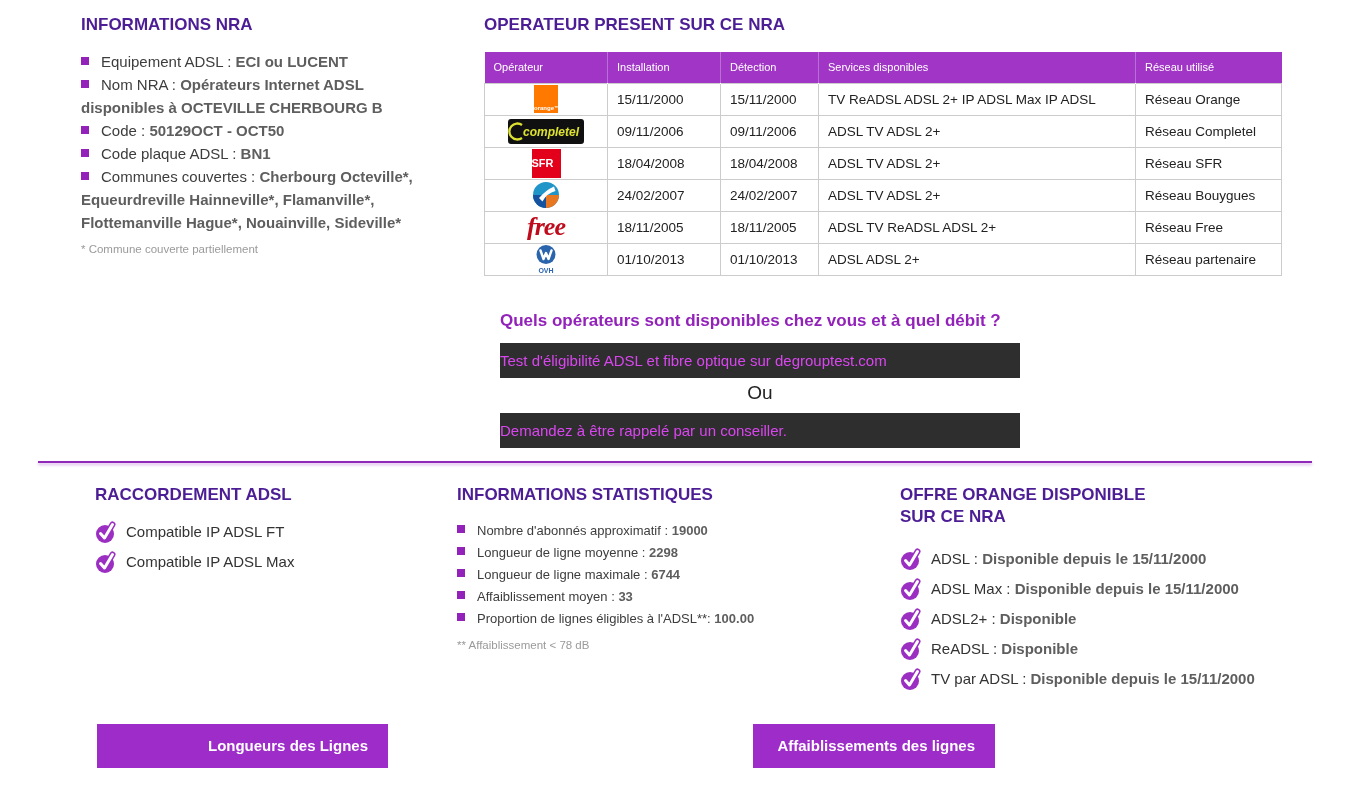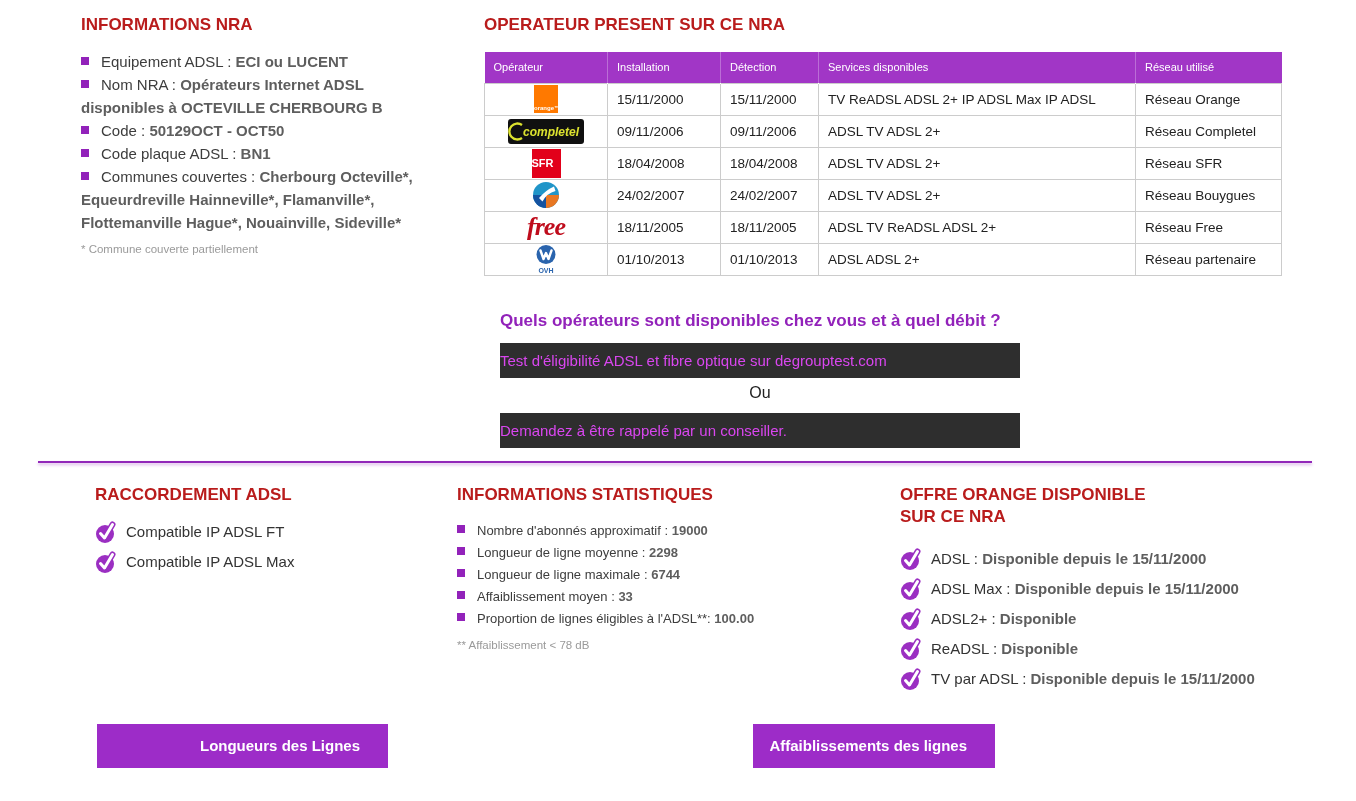--- a/index.html
+++ b/index.html
@@ -1,21 +1,21 @@
 <!DOCTYPE html>
 <html><head>
 <meta charset="utf-8">
 <style>
   * { box-sizing: border-box; }
   html,body { margin:0; padding:0; }
   body {
     width:1356px; height:801px; background:#fff; position:relative; overflow:hidden;
     font-family:"Liberation Sans", sans-serif; color:#3a3a3a;
   }
-  .sec-title { color:#b91c1c; font-size:17px; font-weight:bold; margin:0 0 14px 0; line-height:22px; }
+  .sec-title { color:#4c1d95; font-size:17px; font-weight:bold; margin:0 0 14px 0; line-height:22px; }
 
   
   .info-nra { position:absolute; left:81px; top:14px; width:352px; }
   .bitem { font-size:15px; line-height:23px; color:#3d3d3d; }
   .sq { display:inline-block; width:8px; height:8px; background:#9222ba; margin-right:12px; vertical-align:2px; }
   .val { font-weight:bold; color:#5e5e5e; }
   .footnote { font-size:11.5px; color:#9a9a9a; margin-top:9px; }
 
   
   .operators { position:absolute; left:484px; top:14px; width:797px; }
@@ -38,41 +38,41 @@
   .logo-sfr { width:29px; height:29px; background:#e2001a; color:#fff; font-weight:bold; font-size:11px; display:flex; align-items:center; justify-content:flex-start; }
   .logo-free { font-family:"Liberation Serif", serif; font-style:italic; font-weight:bold; font-size:26px; color:#bf0c1c; letter-spacing:-1px; line-height:1; }
 
   
   .eligibility { position:absolute; left:500px; top:310px; width:532px; }
   .elig-title { color:#9222ba; font-size:17px; font-weight:bold; margin:0; line-height:22px; }
   .dark-btn {
     width:520px; height:35px; line-height:35px; background:#2e2e2e; color:#d946ef;
     font-size:15px; margin-top:11px; cursor:pointer;
   }
-  .ou { width:520px; text-align:center; font-size:16px; color:#222; margin-top:6px; line-height:18px; }
+  .ou { width:520px; text-align:center; font-size:19px; color:#222; margin-top:6px; line-height:18px; }
 
   
   .divider { position:absolute; left:38px; top:461px; width:1274px; height:2px; background:#9228b9; box-shadow:0 2px 3px rgba(146,40,185,.35); }
 
   
   .raccordement { position:absolute; left:95px; top:484px; width:205px; }
   .citem { font-size:15px; color:#333; line-height:24px; margin-bottom:6px; }
   .check-icon { display:inline-block; vertical-align:-7px; margin-right:8px; }
 
   .stats { position:absolute; left:457px; top:484px; width:430px; }
   .sitem { font-size:13px; line-height:22px; color:#3d3d3d; }
 
   .offre { position:absolute; left:900px; top:484px; width:420px; }
   .offre .sec-title { margin-bottom:16px; }
   .oitem { font-size:15px; color:#333; line-height:30px; white-space:nowrap; }
 
   
   .purple-btn {
     position:absolute; top:724px; height:44px; line-height:44px; background:#9d2cc8;
-    color:#fff; font-weight:bold; font-size:15px; text-align:right; padding-right:28px; cursor:pointer;
+    color:#fff; font-weight:bold; font-size:15px; text-align:right; padding-right:20px; cursor:pointer;
   }
   .btn-longueurs { left:97px; width:291px; }
   .btn-affaibl { left:753px; width:242px; }
 </style>
 </head>
 <body>
 
 <section class="info-nra">
   <h2 class="sec-title">INFORMATIONS NRA</h2>
   <div>

